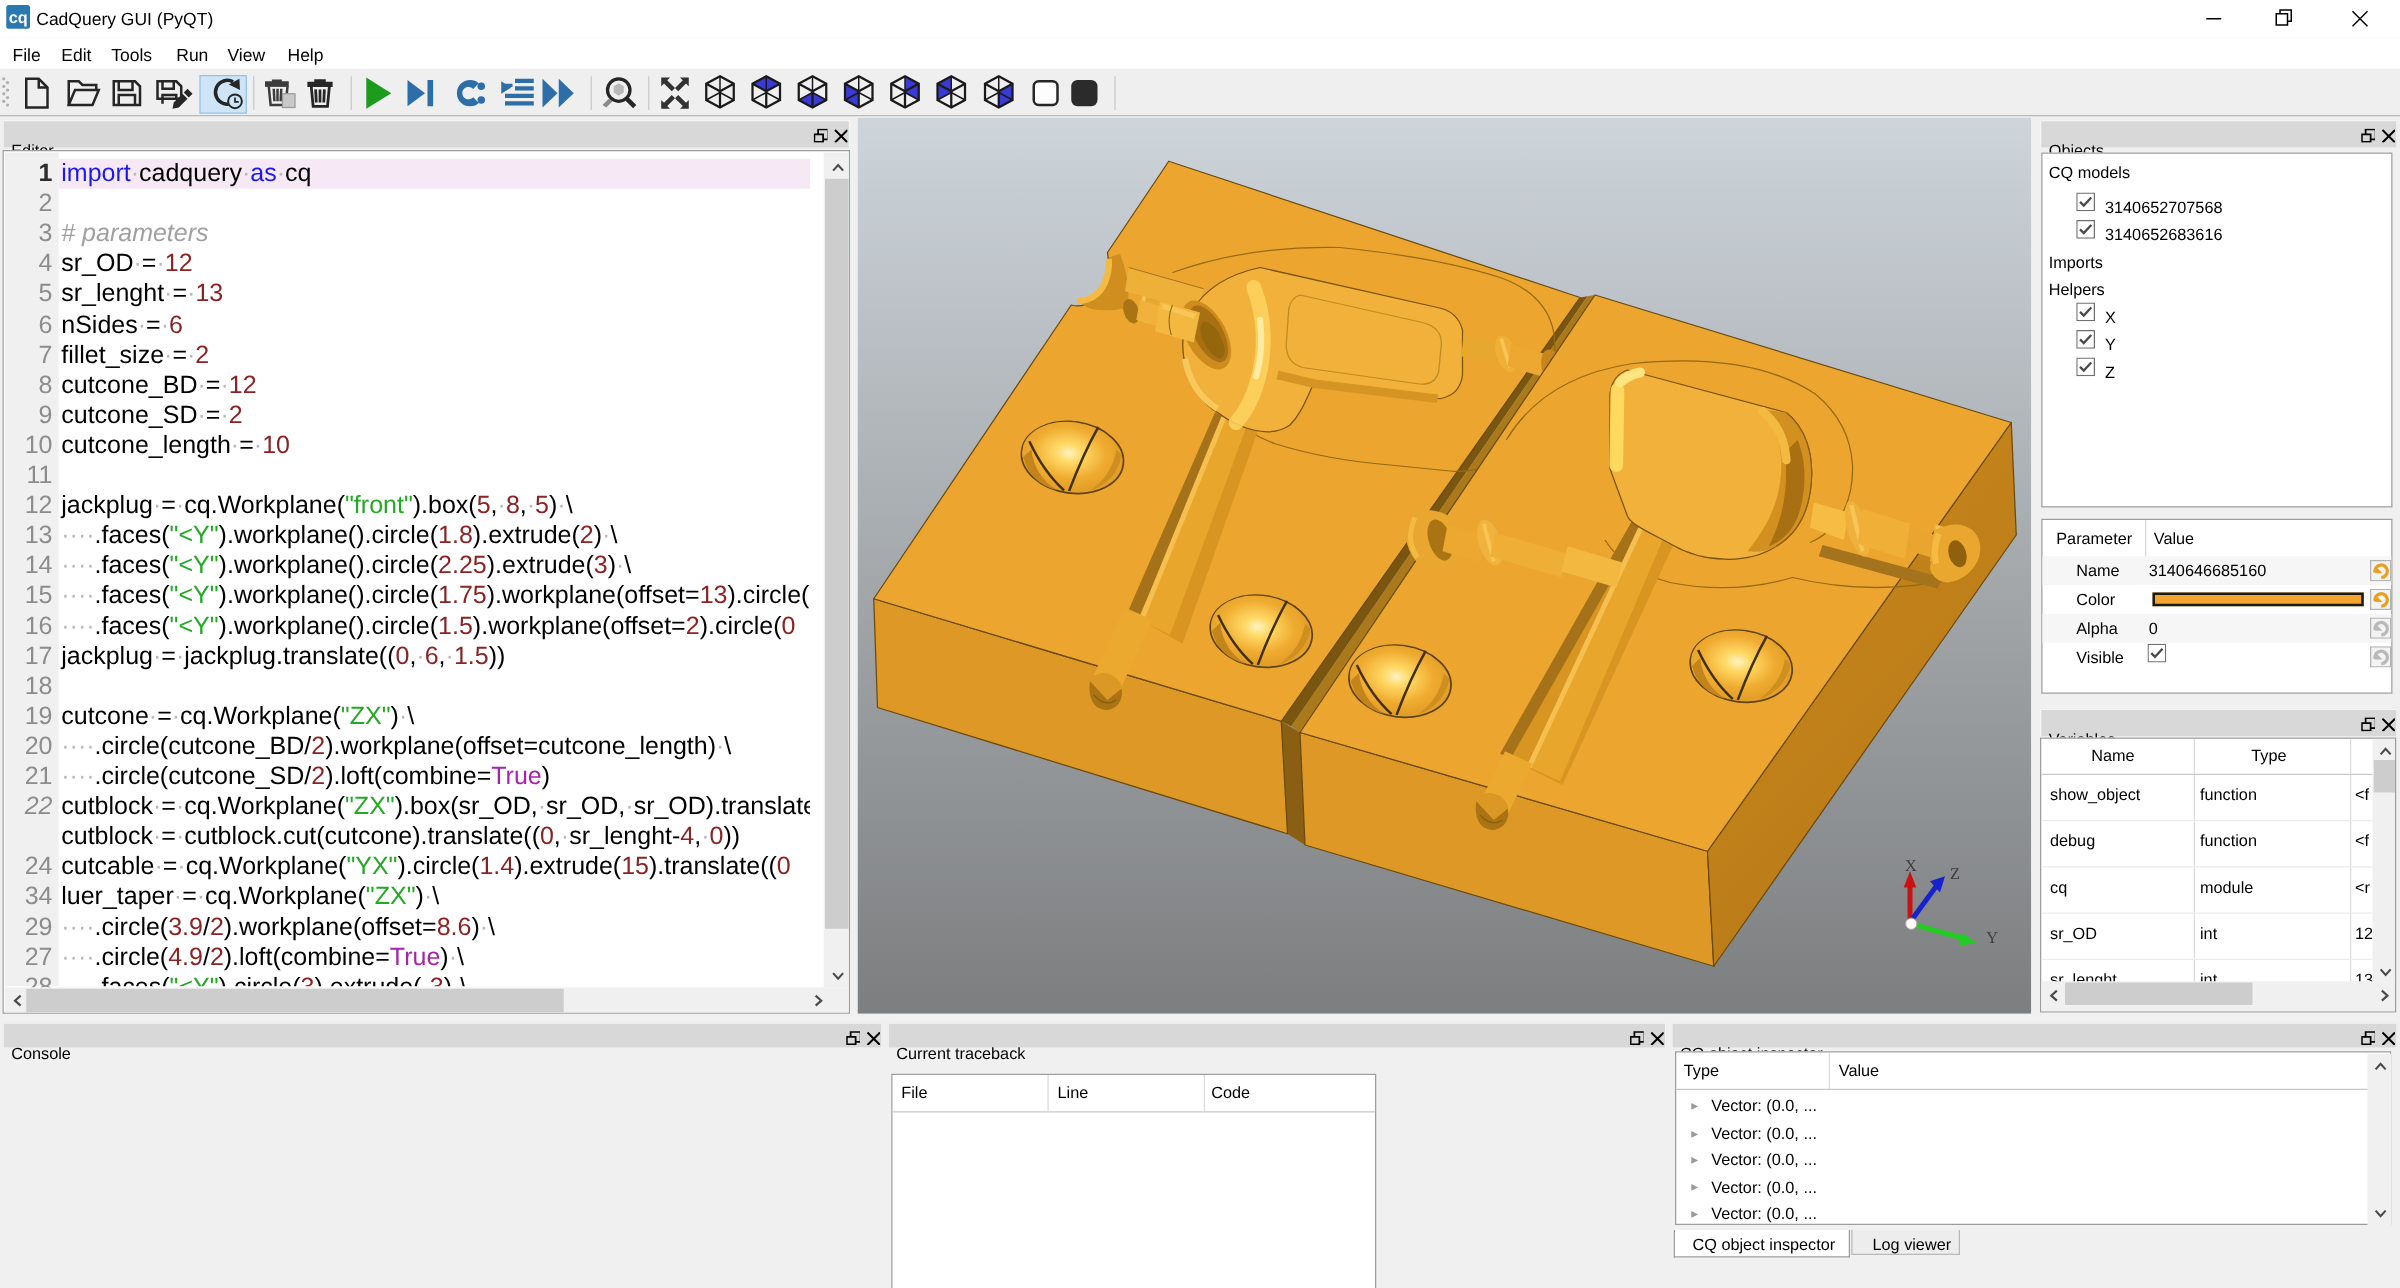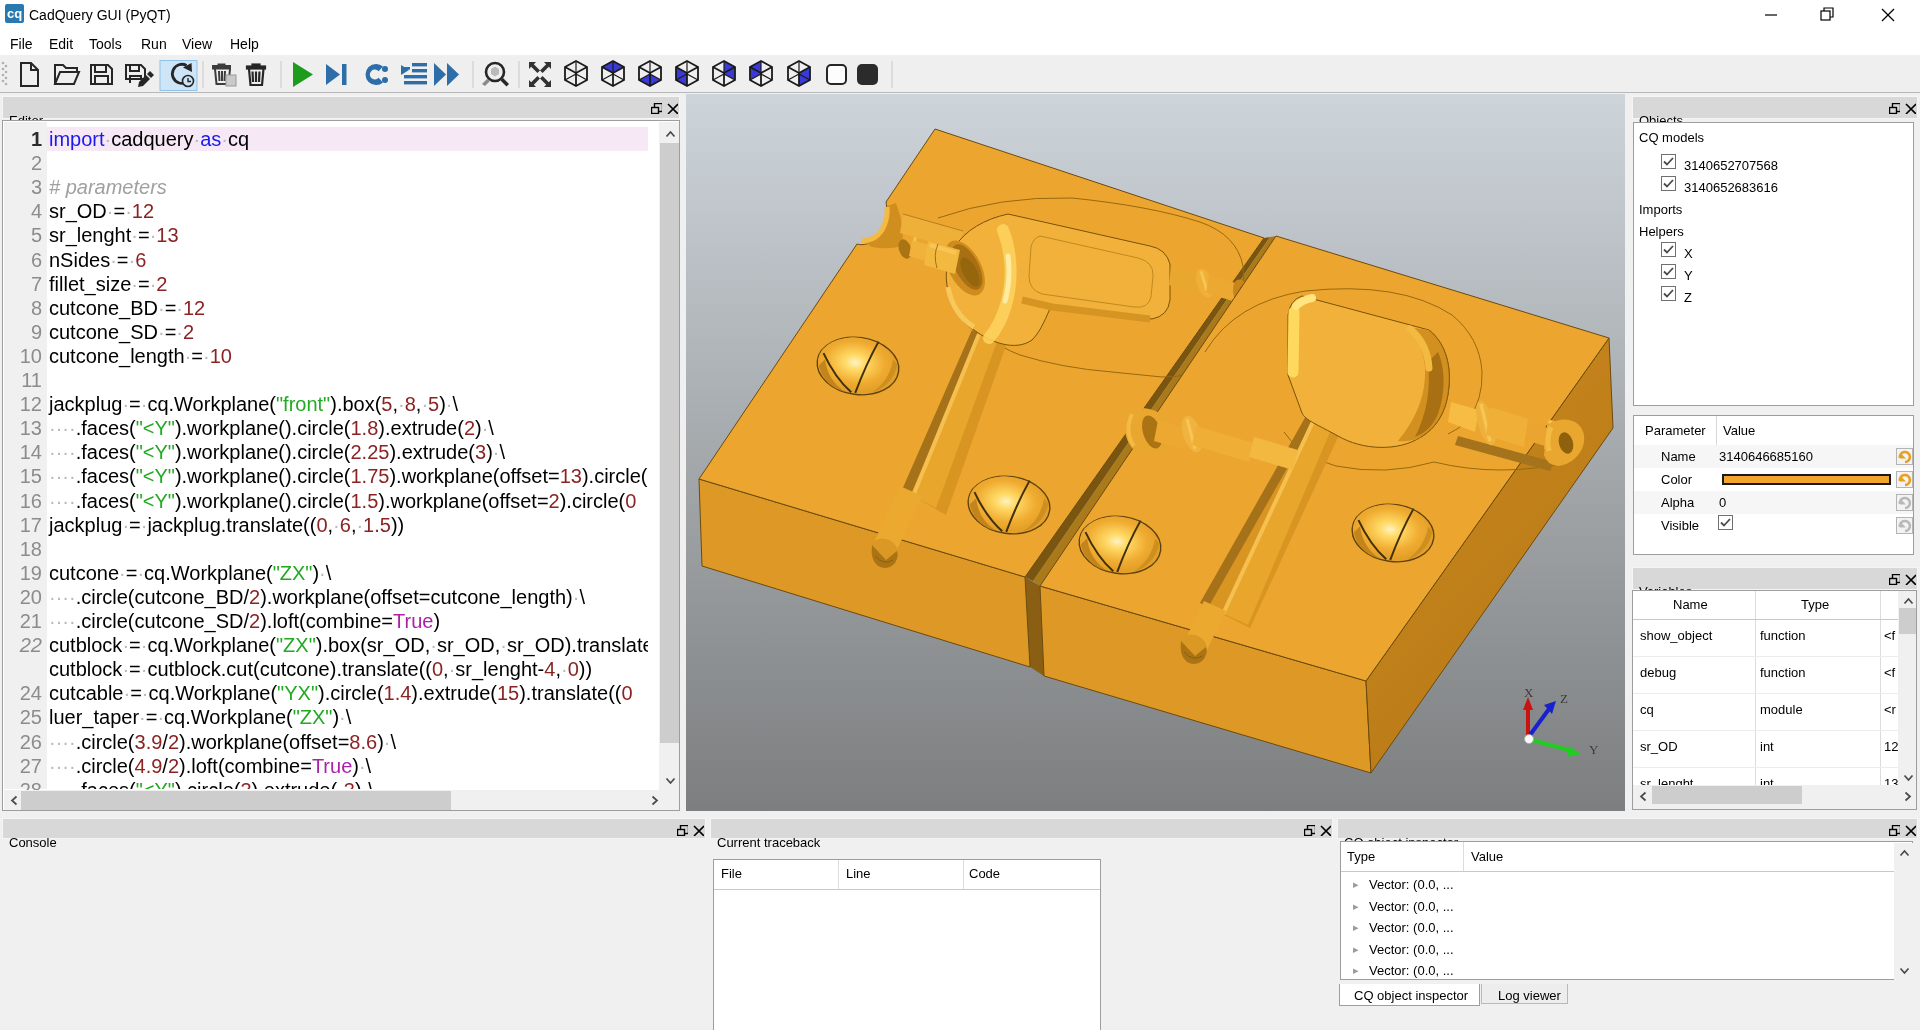--- a/index.html
+++ b/index.html
@@ -271,22 +271,22 @@
 <div class="ln" style="top:342.4px;">15</div>
 <div class="ln" style="top:366.5px;">16</div>
 <div class="ln" style="top:390.6px;">17</div>
 <div class="ln" style="top:414.7px;">18</div>
 <div class="ln" style="top:438.8px;">19</div>
 <div class="ln" style="top:462.9px;">20</div>
 <div class="ln" style="top:487.0px;">21</div>
 <div class="ln" style="top:511.1px;font-style:italic;">22</div>
 <div class="ln" style="top:535.2px;margin-left:44px;">23</div>
 <div class="ln" style="top:559.3px;">24</div>
-<div class="ln" style="top:583.4px;">25</div>
-<div class="ln" style="top:607.5px;">26</div>
+<div class="ln" style="top:583.4px;">34</div>
+<div class="ln" style="top:607.5px;">29</div>
 <div class="ln" style="top:631.6px;">27</div>
 <div class="ln" style="top:655.7px;">28</div>
   </div>
   <div id="edcode">
 <div style="position:absolute;left:0;top:5px;width:601px;height:24px;background:#f7e8f6"></div>
 <div class="cl" style="top:5.0px;left:2px"><span class="kw">import</span><span class="dt2">·</span>cadquery<span class="dt2">·</span><span class="kw">as</span><span class="dt2">·</span>cq</div>
 <div class="cl" style="top:29.1px;left:2px"></div>
 <div class="cl" style="top:53.2px;left:2px"><span class="co"># parameters</span></div>
 <div class="cl" style="top:77.3px;left:2px">sr_OD<span class="dt2">·</span>=<span class="dt2">·</span><span class="nu">12</span></div>
 <div class="cl" style="top:101.4px;left:2px">sr_lenght<span class="dt2">·</span>=<span class="dt2">·</span><span class="nu">13</span></div>

